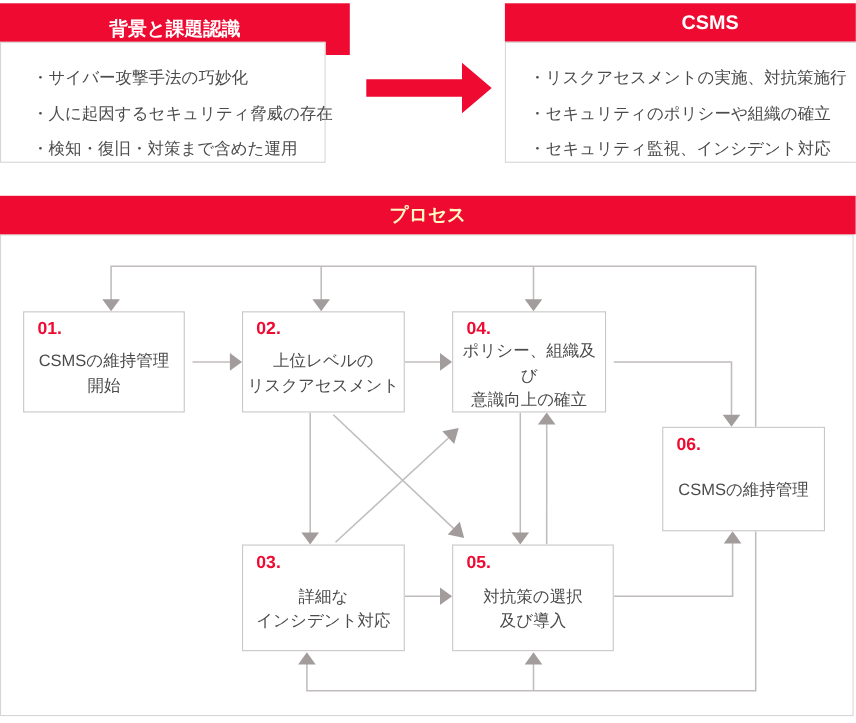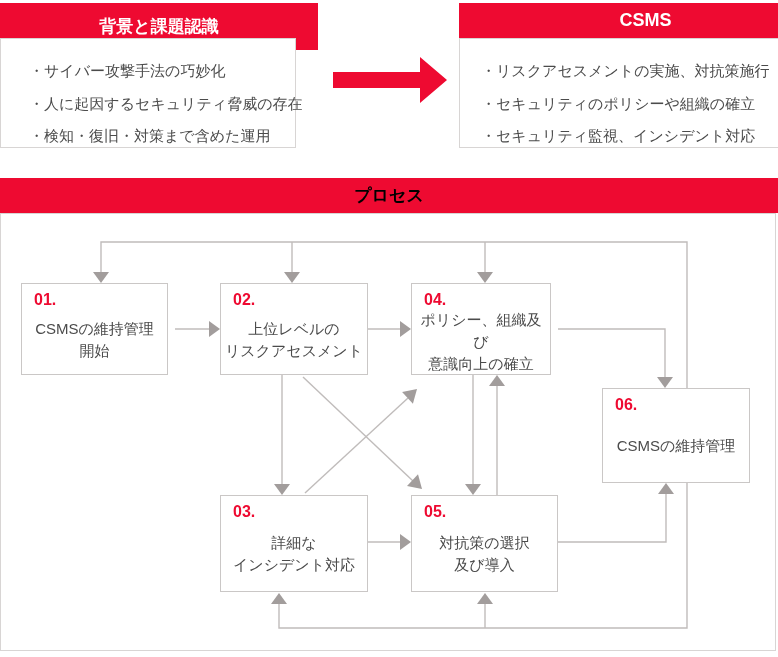--- a/index.html
+++ b/index.html
@@ -10,21 +10,21 @@
     font-size:17px;display:flex;align-items:center;justify-content:center;z-index:2;}
   .hdr-left{left:0;top:3px;width:318px;height:47px;}
   .hdr-right{left:459px;top:3px;width:373px;height:35px;font-size:18px;}
   .card-body{position:absolute;background:#fff;border:1px solid var(--cardborder);
     box-sizing:border-box;z-index:2;font-size:15px;line-height:32.5px;}
   .body-left{left:0;top:38px;width:296px;height:110px;padding:16px 0 0 28px;}
   .body-right{left:459px;top:38px;width:336px;height:110px;padding:16px 0 12px 21px;}
   .bullet{white-space:nowrap;}
   
   .proc-header{position:absolute;left:0;top:178px;width:778px;height:35px;background:var(--red);
-    color:#000000;font-weight:bold;font-size:17px;display:flex;align-items:center;justify-content:center;z-index:2;}
+    color:#fef9c3;font-weight:bold;font-size:17px;display:flex;align-items:center;justify-content:center;z-index:2;}
   .proc-container{position:absolute;left:0;top:213px;width:776px;height:438px;
     background:#fff;border:1px solid var(--cardborder);box-sizing:border-box;z-index:0;}
   svg.overlay{position:absolute;left:0;top:0;z-index:1;}
   .conn{stroke:var(--line);stroke-width:1.4;fill:none;}
   .ah{fill:var(--arrowhead);stroke:none;}
   .redarrow{fill:var(--red);stroke:none;}
   
   .step{position:absolute;background:#fff;border:1.5px solid var(--boxborder);box-sizing:border-box;
     z-index:2;display:flex;flex-direction:column;padding:7px 1px 4px 1px;}
   .step .num{color:var(--red);font-weight:bold;font-size:16px;margin-left:11px;}

